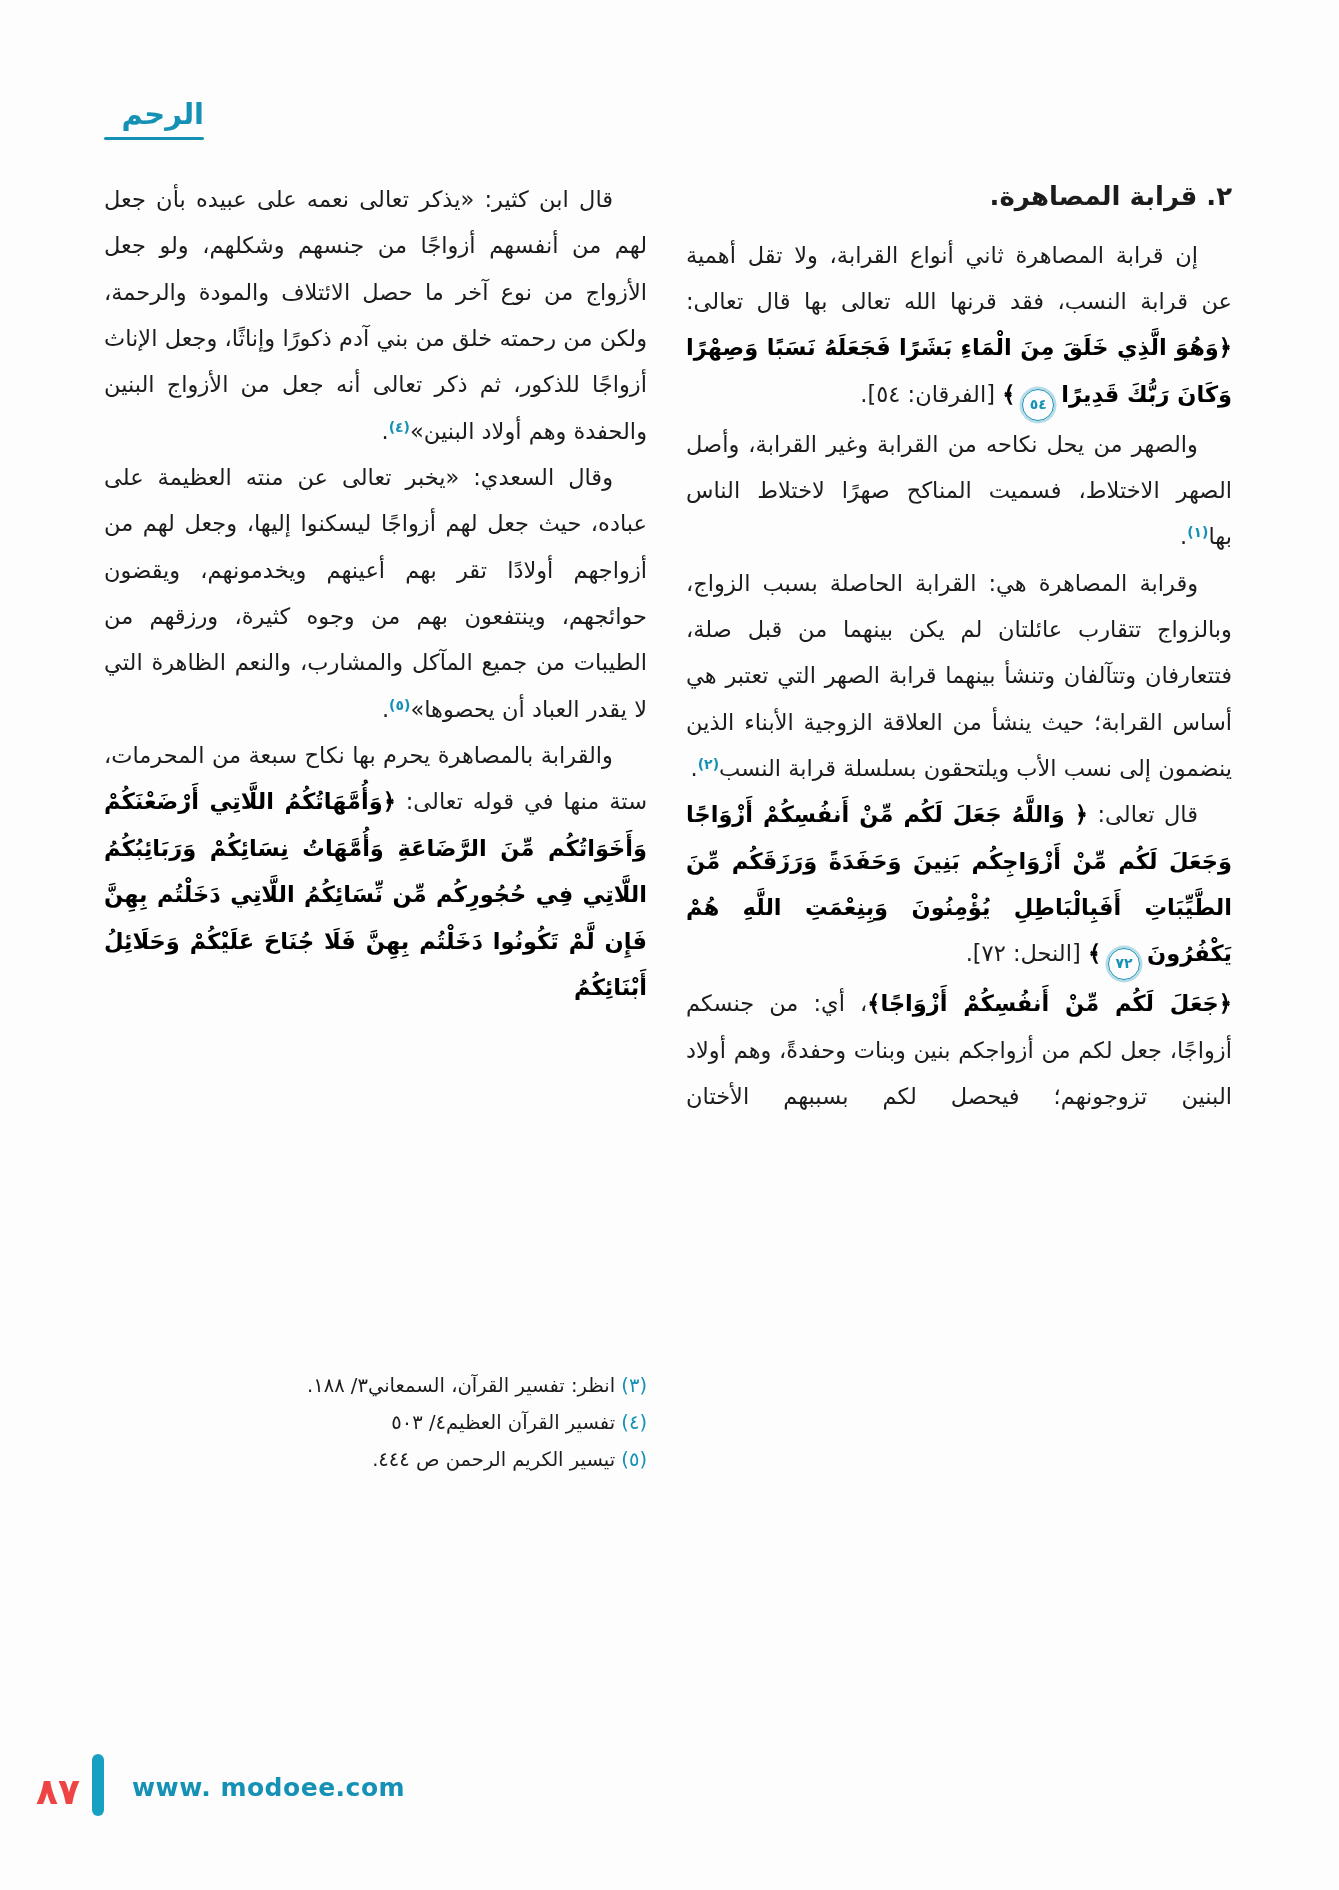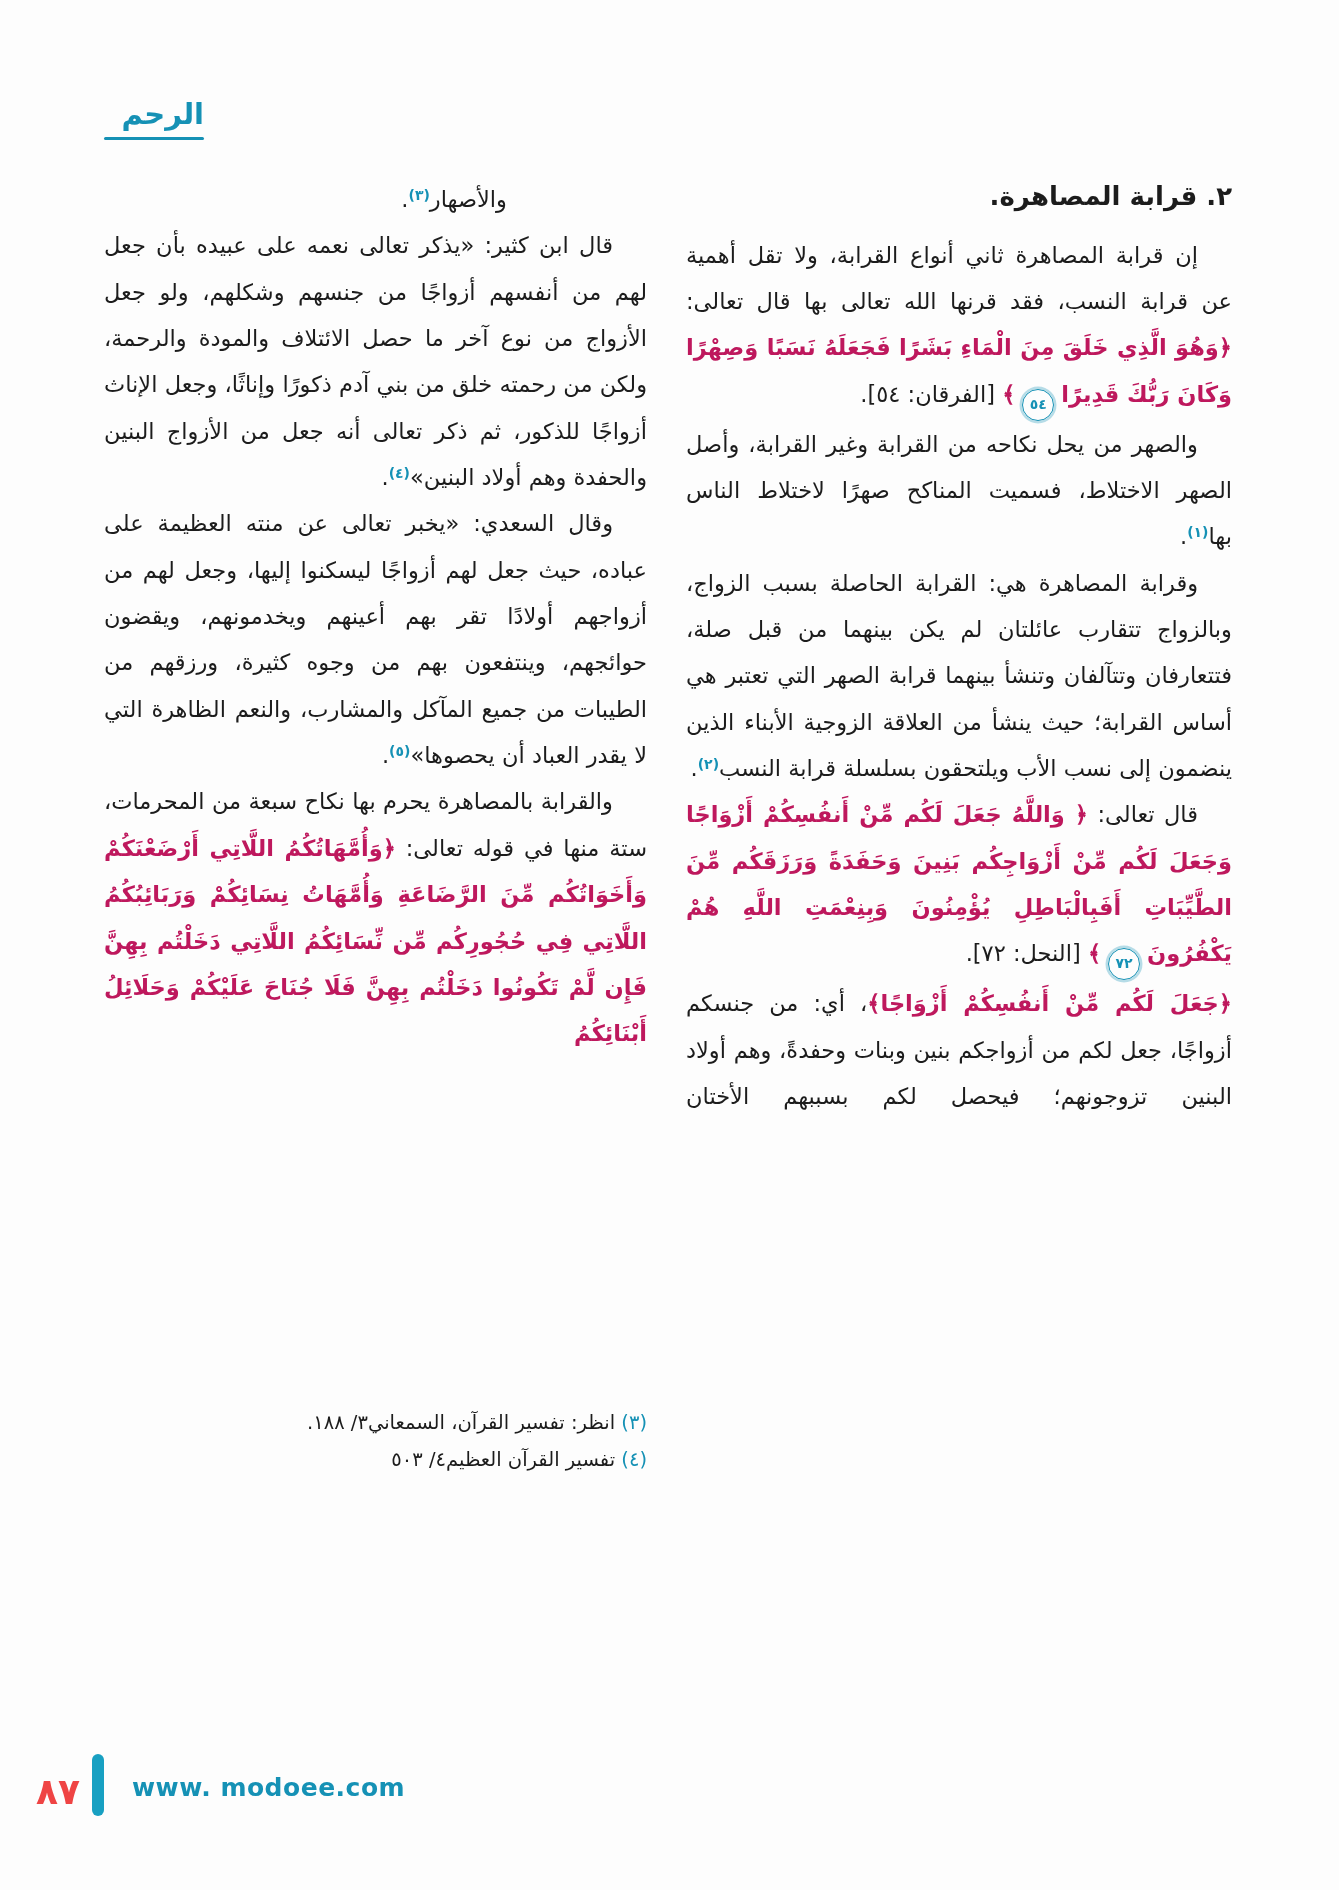--- a/index.html
+++ b/index.html
@@ -13,21 +13,21 @@
   .head-rule{margin-top:5px;height:3px;background:#1591b5;width:100px;border-radius:2px;}
   
   .col{position:absolute;top:176px;text-align:justify;font-size:22.5px;line-height:2.06;}
   .col-right{right:107px;width:546px;height:1270px;}
   .col-left{left:104px;width:543px;height:1302px;}
   .heading{font-size:26px;font-weight:bold;margin:0 0 14px 0;text-align:right;line-height:1.6;}
   .para{margin:0;}
   .indent{text-indent:34px;}
   .cont-indent{text-indent:140px;}
   .stretch-last{text-align-last:justify;}
-  .quran{color:#be185d;font-weight:bold;}
+  .quran{color:#000000;font-weight:bold;}
   .ayah{
     display:inline-flex;align-items:flex-start;justify-content:center;
     width:30px;height:30px;border:1.5px solid #1591b5;border-radius:50%;
     box-shadow:0 0 0 2.5px rgba(21,145,181,.30);
     color:#1591b5;font-size:14px;font-weight:bold;vertical-align:-7px;margin:0 7px;text-indent:0;
   }
   .fnref{color:#1591b5;font-size:14px;font-weight:bold;vertical-align:7px;}
   .cite{color:#1c1c1c;}
   
   .footnotes{position:absolute;right:0;left:0;bottom:0;font-size:19.5px;line-height:1.9;text-align:right;}
@@ -64,31 +64,31 @@
 
       <p class="para indent"><span>قال تعالى: </span><span class="quran">﴿ وَاللَّهُ جَعَلَ لَكُم مِّنْ أَنفُسِكُمْ أَزْوَاجًا وَجَعَلَ لَكُم مِّنْ أَزْوَاجِكُم بَنِينَ وَحَفَدَةً وَرَزَقَكُم مِّنَ الطَّيِّبَاتِ أَفَبِالْبَاطِلِ يُؤْمِنُونَ وَبِنِعْمَتِ اللَّهِ هُمْ يَكْفُرُونَ</span><span class="ayah">
             <span>٧٢</span>
           </span><span class="quran">﴾</span> <span class="cite">[النحل: ٧٢].</span></p>
 
       <p class="para stretch-last"><span class="quran">﴿جَعَلَ لَكُم مِّنْ أَنفُسِكُمْ أَزْوَاجًا﴾</span><span>، أي: من جنسكم أزواجًا، جعل لكم من أزواجكم بنين وبنات وحفدةً، وهم أولاد البنين تزوجونهم؛ فيحصل لكم بسببهم الأختان</span></p>
 
     </section>
 
     <section class="col col-left">
-      <p class="para cont-indent"><span>والأصهار</span><sup class="fnref">(٣)</sup><span>.</span></p>
 
       <p class="para indent"><span>قال ابن كثير: «يذكر تعالى نعمه على عبيده بأن جعل لهم من أنفسهم أزواجًا من جنسهم وشكلهم، ولو جعل الأزواج من نوع آخر ما حصل الائتلاف والمودة والرحمة، ولكن من رحمته خلق من بني آدم ذكورًا وإناثًا، وجعل الإناث أزواجًا للذكور، ثم ذكر تعالى أنه جعل من الأزواج البنين والحفدة وهم أولاد البنين»</span><sup class="fnref">(٤)</sup><span>.</span></p>
 
       <p class="para indent"><span>وقال السعدي: «يخبر تعالى عن منته العظيمة على عباده، حيث جعل لهم أزواجًا ليسكنوا إليها، وجعل لهم من أزواجهم أولادًا تقر بهم أعينهم ويخدمونهم، ويقضون حوائجهم، وينتفعون بهم من وجوه كثيرة، ورزقهم من الطيبات من جميع المآكل والمشارب، والنعم الظاهرة التي لا يقدر العباد أن يحصوها»</span><sup class="fnref">(٥)</sup><span>.</span></p>
 
       <p class="para indent stretch-last"><span>والقرابة بالمصاهرة يحرم بها نكاح سبعة من المحرمات، ستة منها في قوله تعالى: </span><span class="quran">﴿وَأُمَّهَاتُكُمُ اللَّاتِي أَرْضَعْنَكُمْ وَأَخَوَاتُكُم مِّنَ الرَّضَاعَةِ وَأُمَّهَاتُ نِسَائِكُمْ وَرَبَائِبُكُمُ اللَّاتِي فِي حُجُورِكُم مِّن نِّسَائِكُمُ اللَّاتِي دَخَلْتُم بِهِنَّ فَإِن لَّمْ تَكُونُوا دَخَلْتُم بِهِنَّ فَلَا جُنَاحَ عَلَيْكُمْ وَحَلَائِلُ أَبْنَائِكُمُ</span></p>
 
       <div class="footnotes">
         <div class="fn"><span class="fn-num">(٣)</span> <span>انظر: تفسير القرآن، السمعاني٣/ ١٨٨.</span></div>
         <div class="fn"><span class="fn-num">(٤)</span> <span>تفسير القرآن العظيم٤/ ٥٠٣</span></div>
+        <div class="fn"><span class="fn-num">(٥)</span> <span>تيسير الكريم الرحمن ص ٤٤٤.</span></div>
       </div>
     </section>
 
   </main>
 
   <footer>
     <div class="page-num">٨٧</div>
     <div class="footer-bar"></div>
     <div class="site">www. modoee.com</div>
   </footer>

